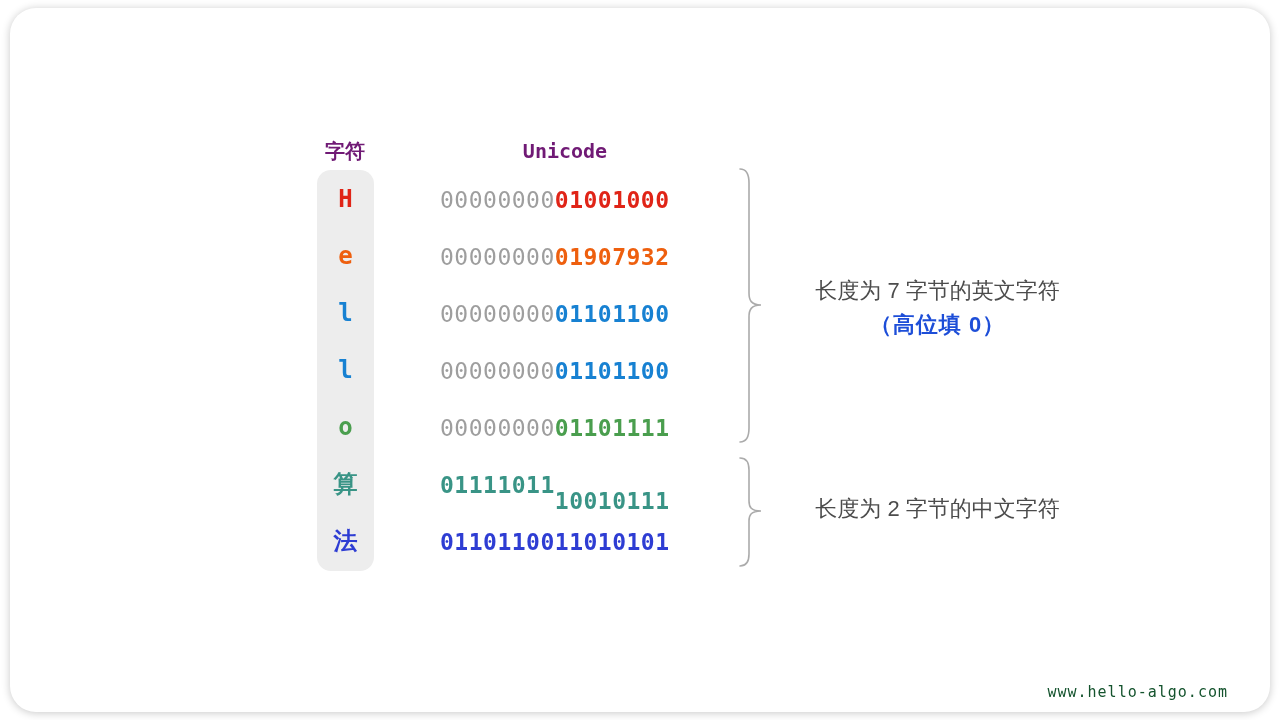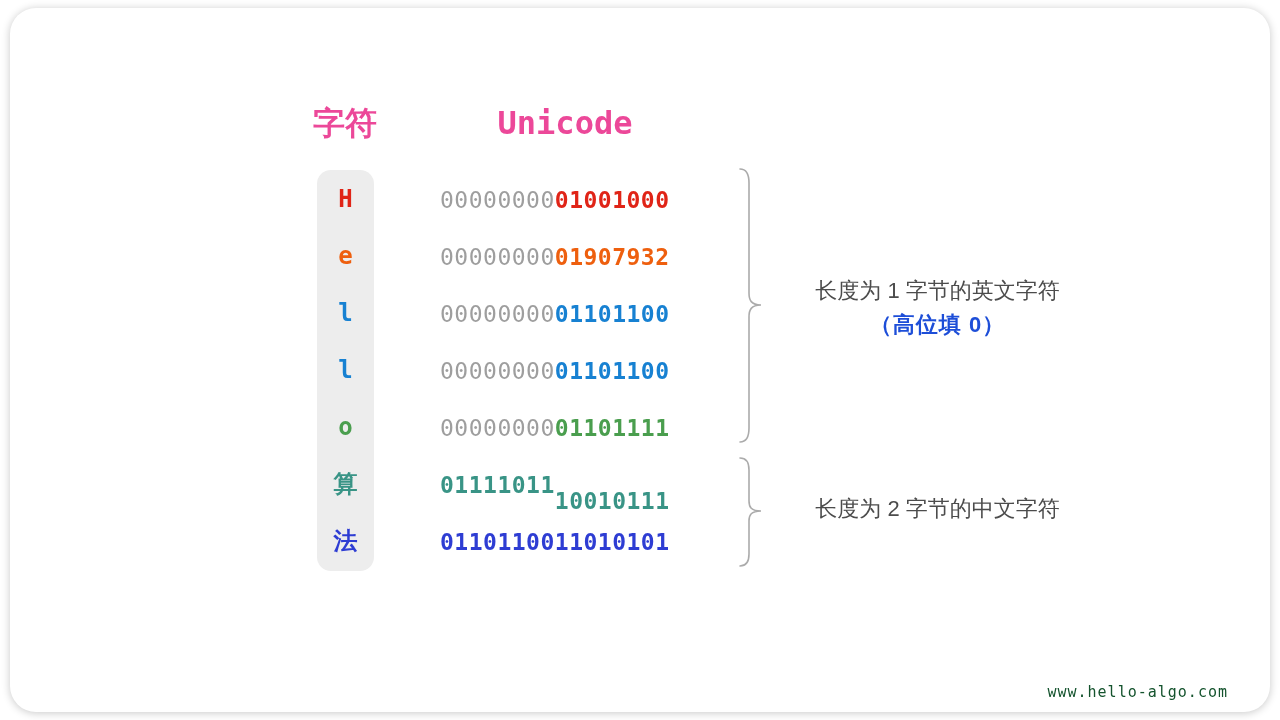--- a/index.html
+++ b/index.html
@@ -20,26 +20,26 @@
     left: 10px;
     top: 8px;
     width: 1260px;
     height: 704px;
     background: #ffffff;
     border-radius: 26px;
     box-shadow: 0 1px 9px rgba(0,0,0,0.22);
   }
   .hdr {
     position: absolute;
-    top: 100px;
+    top: 128px;
     height: 30px;
     line-height: 30px;
-    font-size: 32px;
+    font-size: 20px;
     font-weight: 700;
-    color: #ec4899;
+    color: #701a75;
     text-align: center;
   }
   .hdr-char { left: 295px; width: 80px; }
   .hdr-unicode {
     left: 455px; width: 200px;
     font-family: "DejaVu Sans Mono", "Liberation Mono", monospace;
   }
   .char-col-bg {
     position: absolute;
     left: 307px;
@@ -166,21 +166,21 @@
 
     <svg class="brace" style="left:727px; top:158px;" width="32" height="280" viewBox="0 0 32 280">
       <path d="M3,3 C10,3 12,9 12,17 L12,127 C12,134 14,139 24,139 C14,139 12,144 12,151 L12,262 C12,270 10,276 3,276" fill="none" stroke="#ababab" stroke-width="1.6" stroke-linecap="round"></path>
     </svg>
 
     <svg class="brace" style="left:727px; top:448px;" width="32" height="114" viewBox="0 0 32 114">
       <path d="M3,2 C10,2 12,7 12,14 L12,45 C12,51 14,55 24,55 C14,55 12,59 12,65 L12,98 C12,105 10,110 3,110" fill="none" stroke="#ababab" stroke-width="1.6" stroke-linecap="round"></path>
     </svg>
 
     <div class="anno" style="top:266px;">
-      <div>长度为 1 字节的英文字符</div>
+      <div>长度为 7 字节的英文字符</div>
       <div class="muted">（高位填 0）</div>
     </div>
 
     <div class="anno" style="top:484px;">
       <div>长度为 2 字节的中文字符</div>
     </div>
 
     <div class="watermark">www.hello-algo.com</div>
 
   </div>

